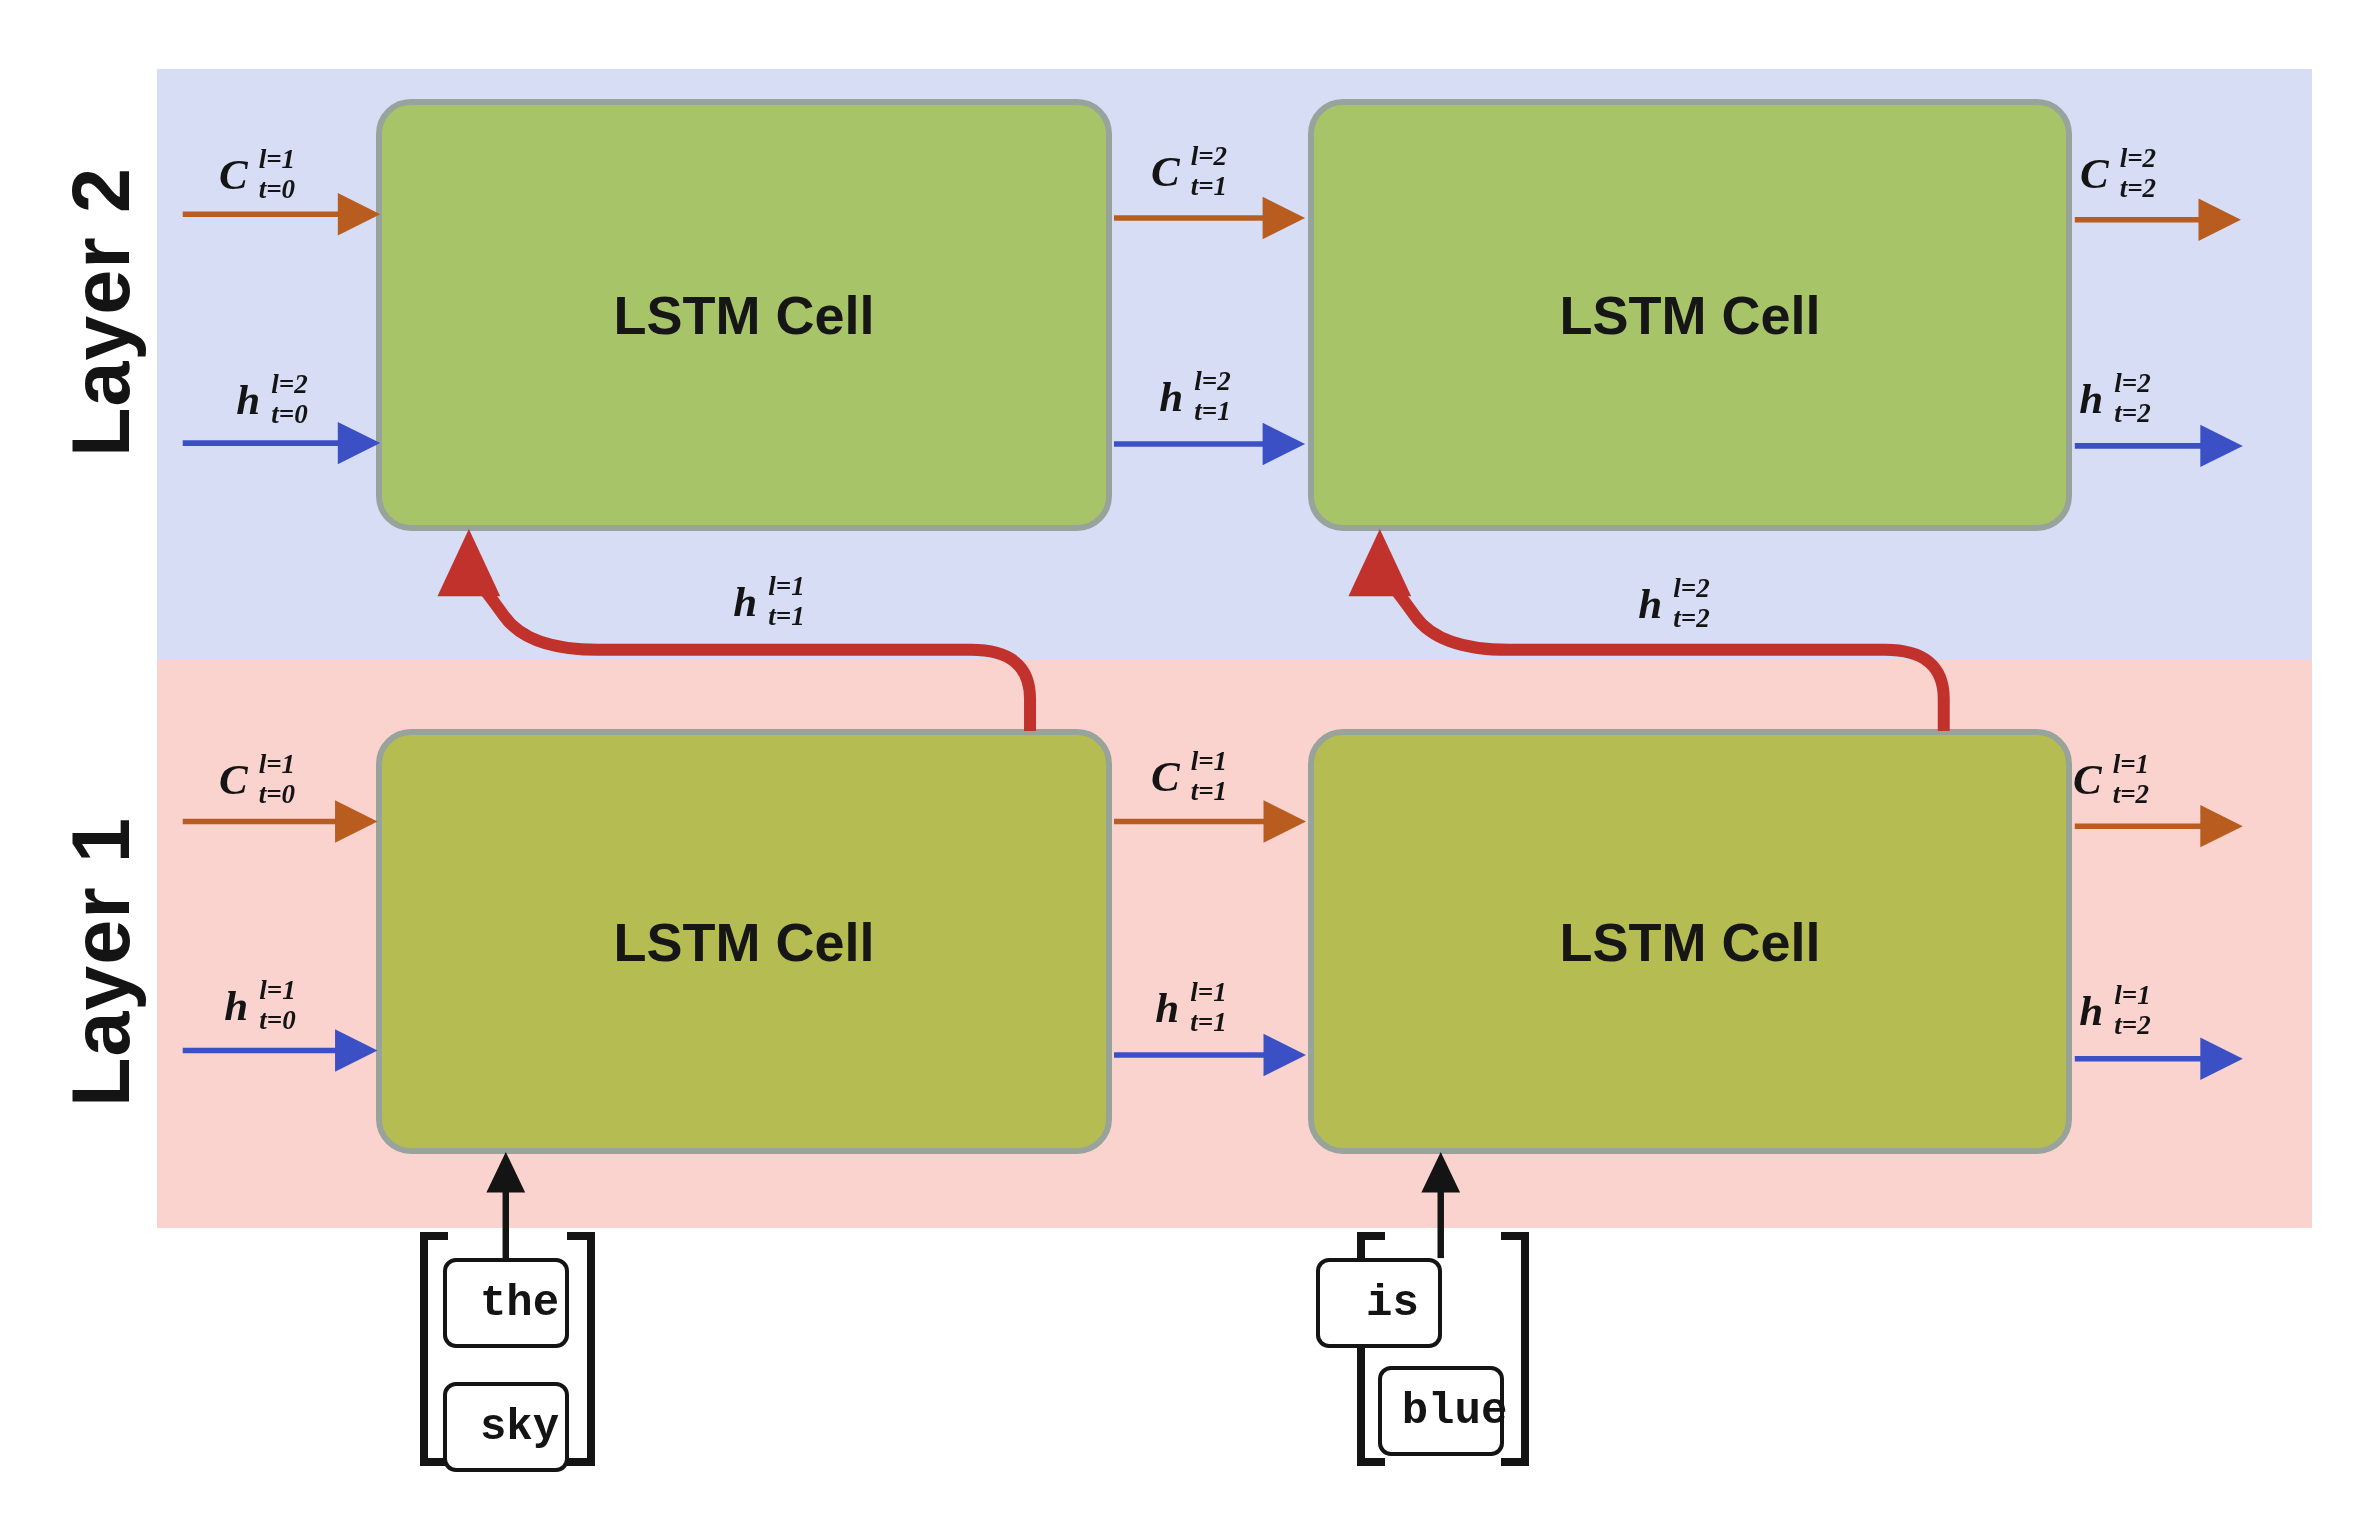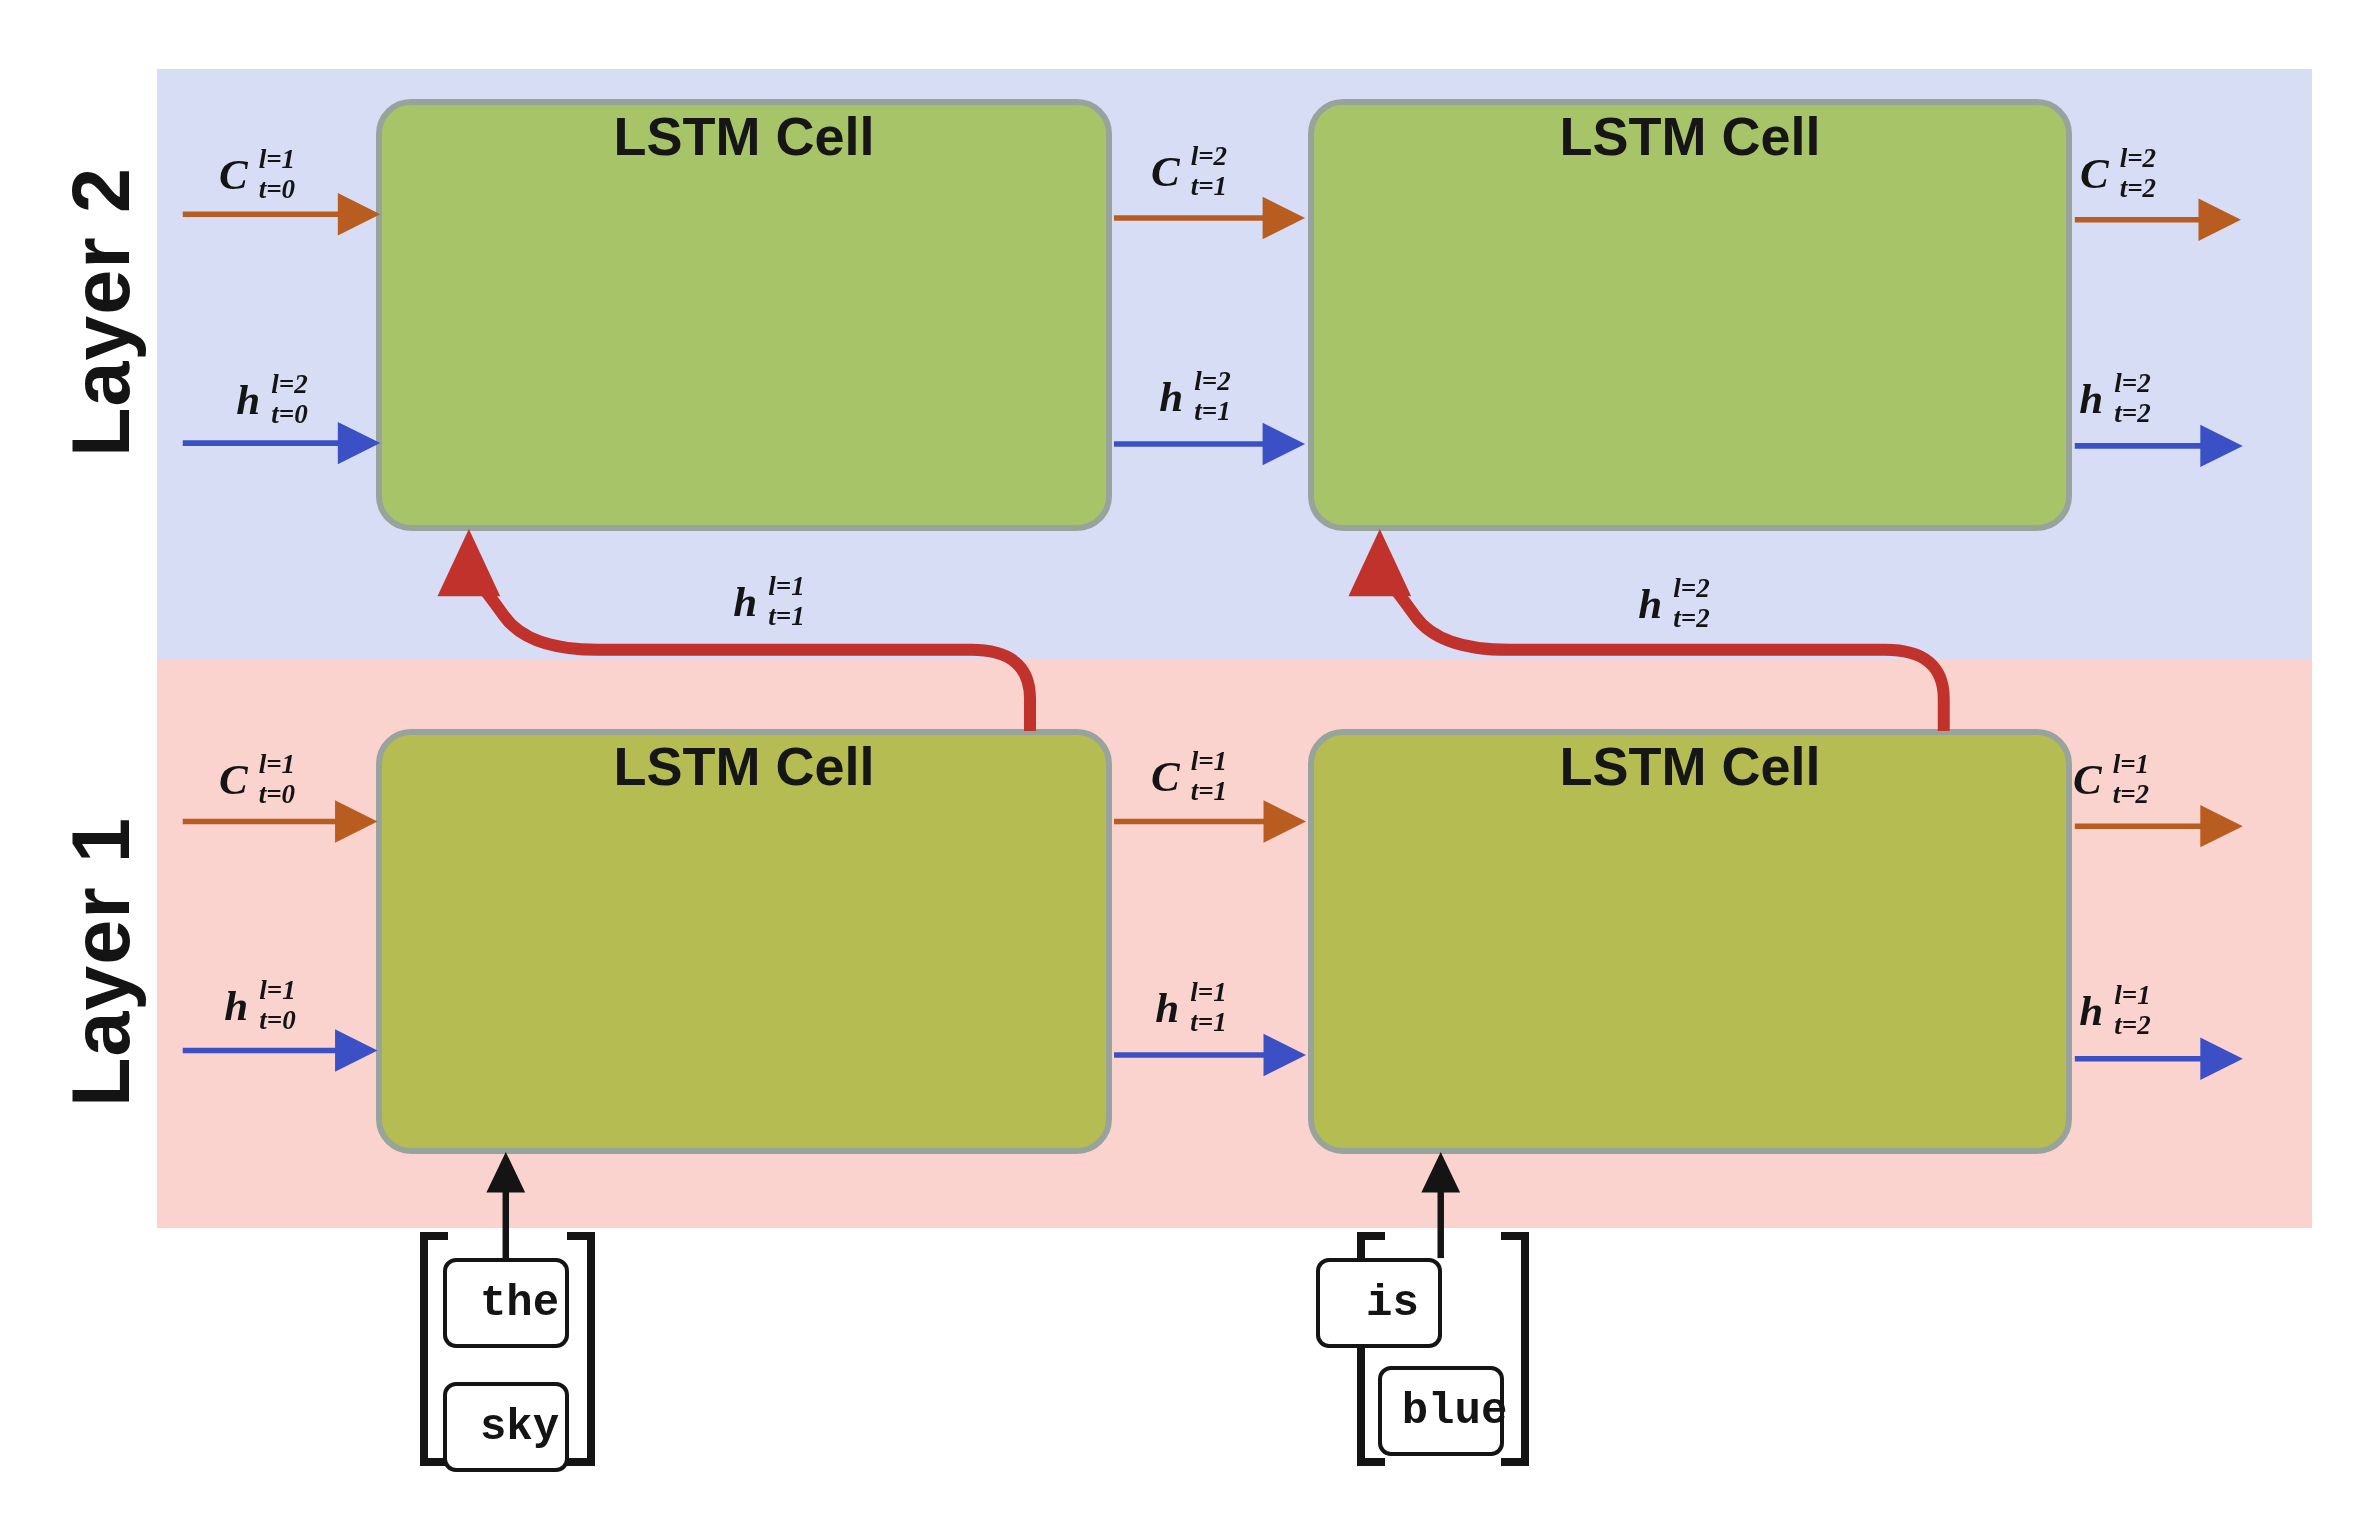--- a/index.html
+++ b/index.html
@@ -4,21 +4,21 @@
 <style>
   html,body{margin:0;padding:0;background:#ffffff;}
   .canvas{position:relative;width:2372px;height:1536px;background:#ffffff;overflow:hidden;
           font-family:"Liberation Sans",sans-serif;color:var(--ink);}
   .band{position:absolute;left:157px;width:2155px;}
   .band-blue{top:69px;height:591px;background:var(--band_layer2);}
   .band-pink{top:660px;height:568px;background:var(--band_layer1);}
   .layer-label{position:absolute;transform:translate(-50%,-50%) rotate(-90deg);
                font-size:81px;font-weight:700;letter-spacing:0.9px;color:var(--ink);white-space:nowrap;}
   .cell{position:absolute;box-sizing:border-box;border:6.5px solid var(--cell_border);
-        border-radius:35px;display:flex;justify-content:center;}
+        border-radius:35px;display:flex;align-items:center;justify-content:center;}
   .cell.top{background:var(--cell_top);}
   .cell.bottom{background:var(--cell_bottom);}
   .cell-text{font-size:54px;font-weight:700;color:#161616;}
   svg.overlay{position:absolute;left:0;top:0;}
   .ar-c line{stroke:var(--arrow_c);stroke-width:6;}
   .ar-c polygon{fill:var(--arrow_c);}
   .ar-h line{stroke:var(--arrow_h);stroke-width:6;}
   .ar-h polygon{fill:var(--arrow_h);}
   .ar-up path{stroke:var(--arrow_up);stroke-width:13;fill:none;}
   .ar-up polygon{fill:var(--arrow_up);}

